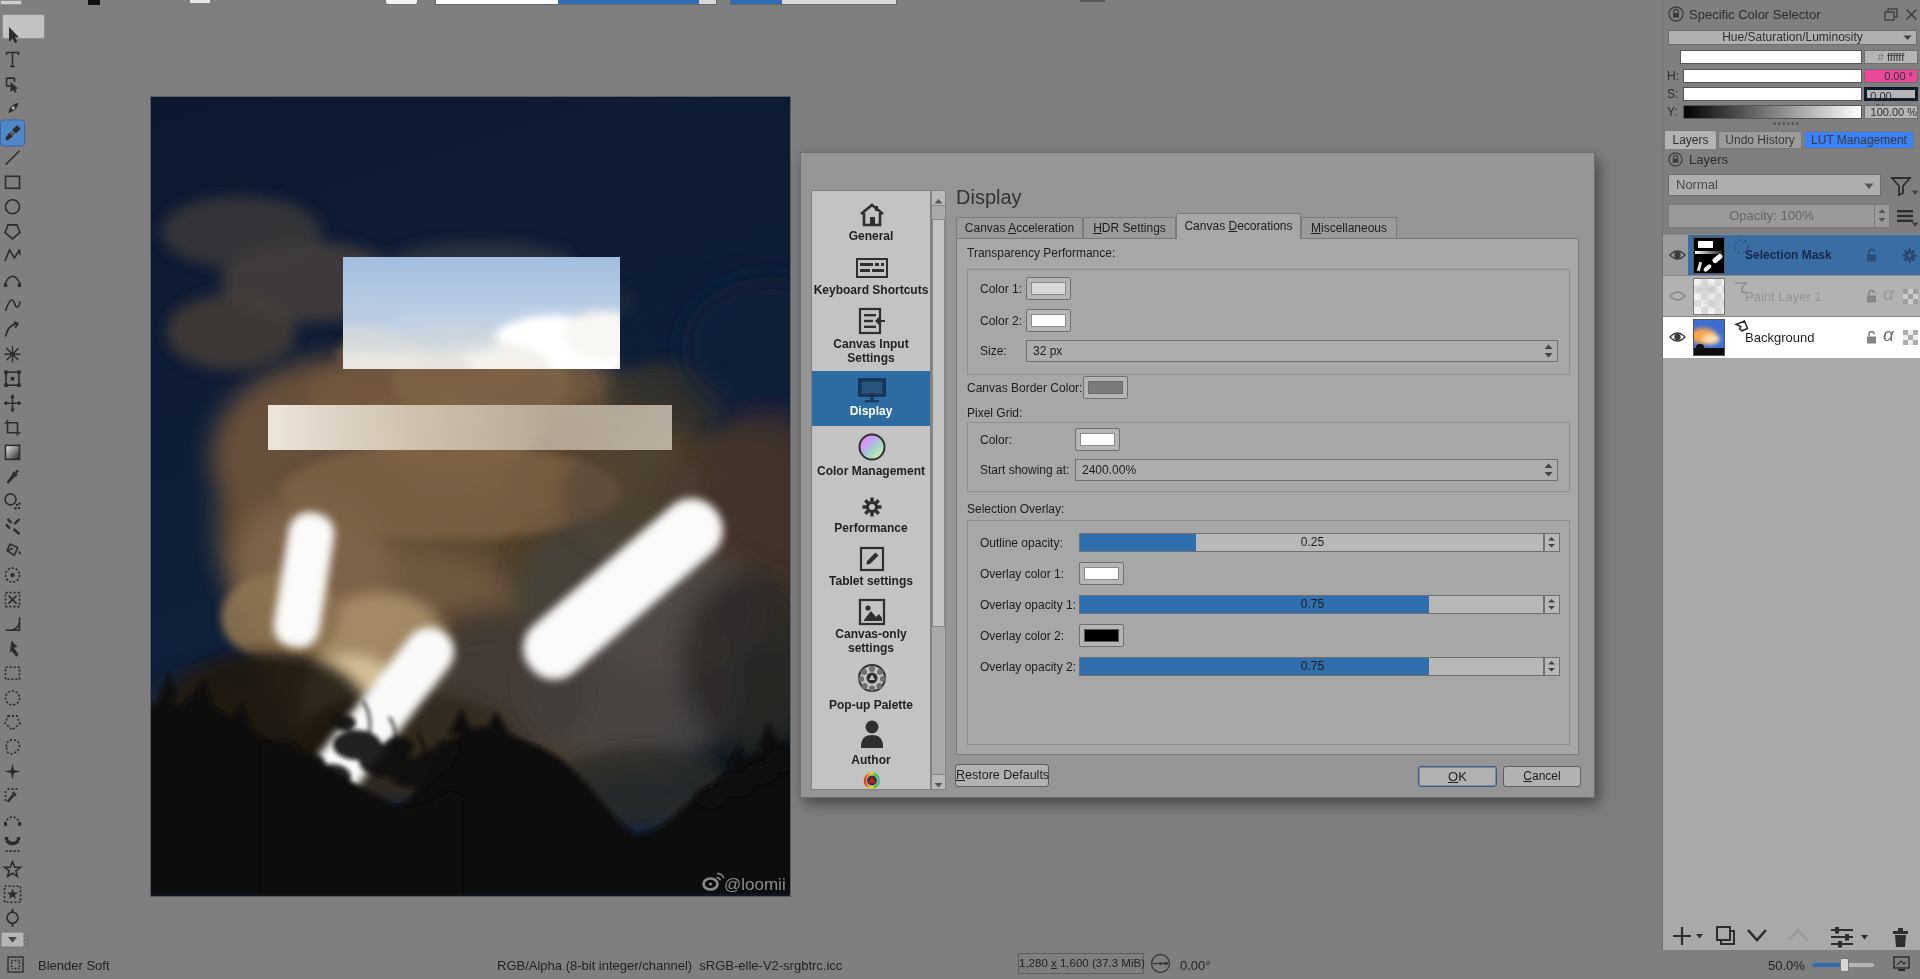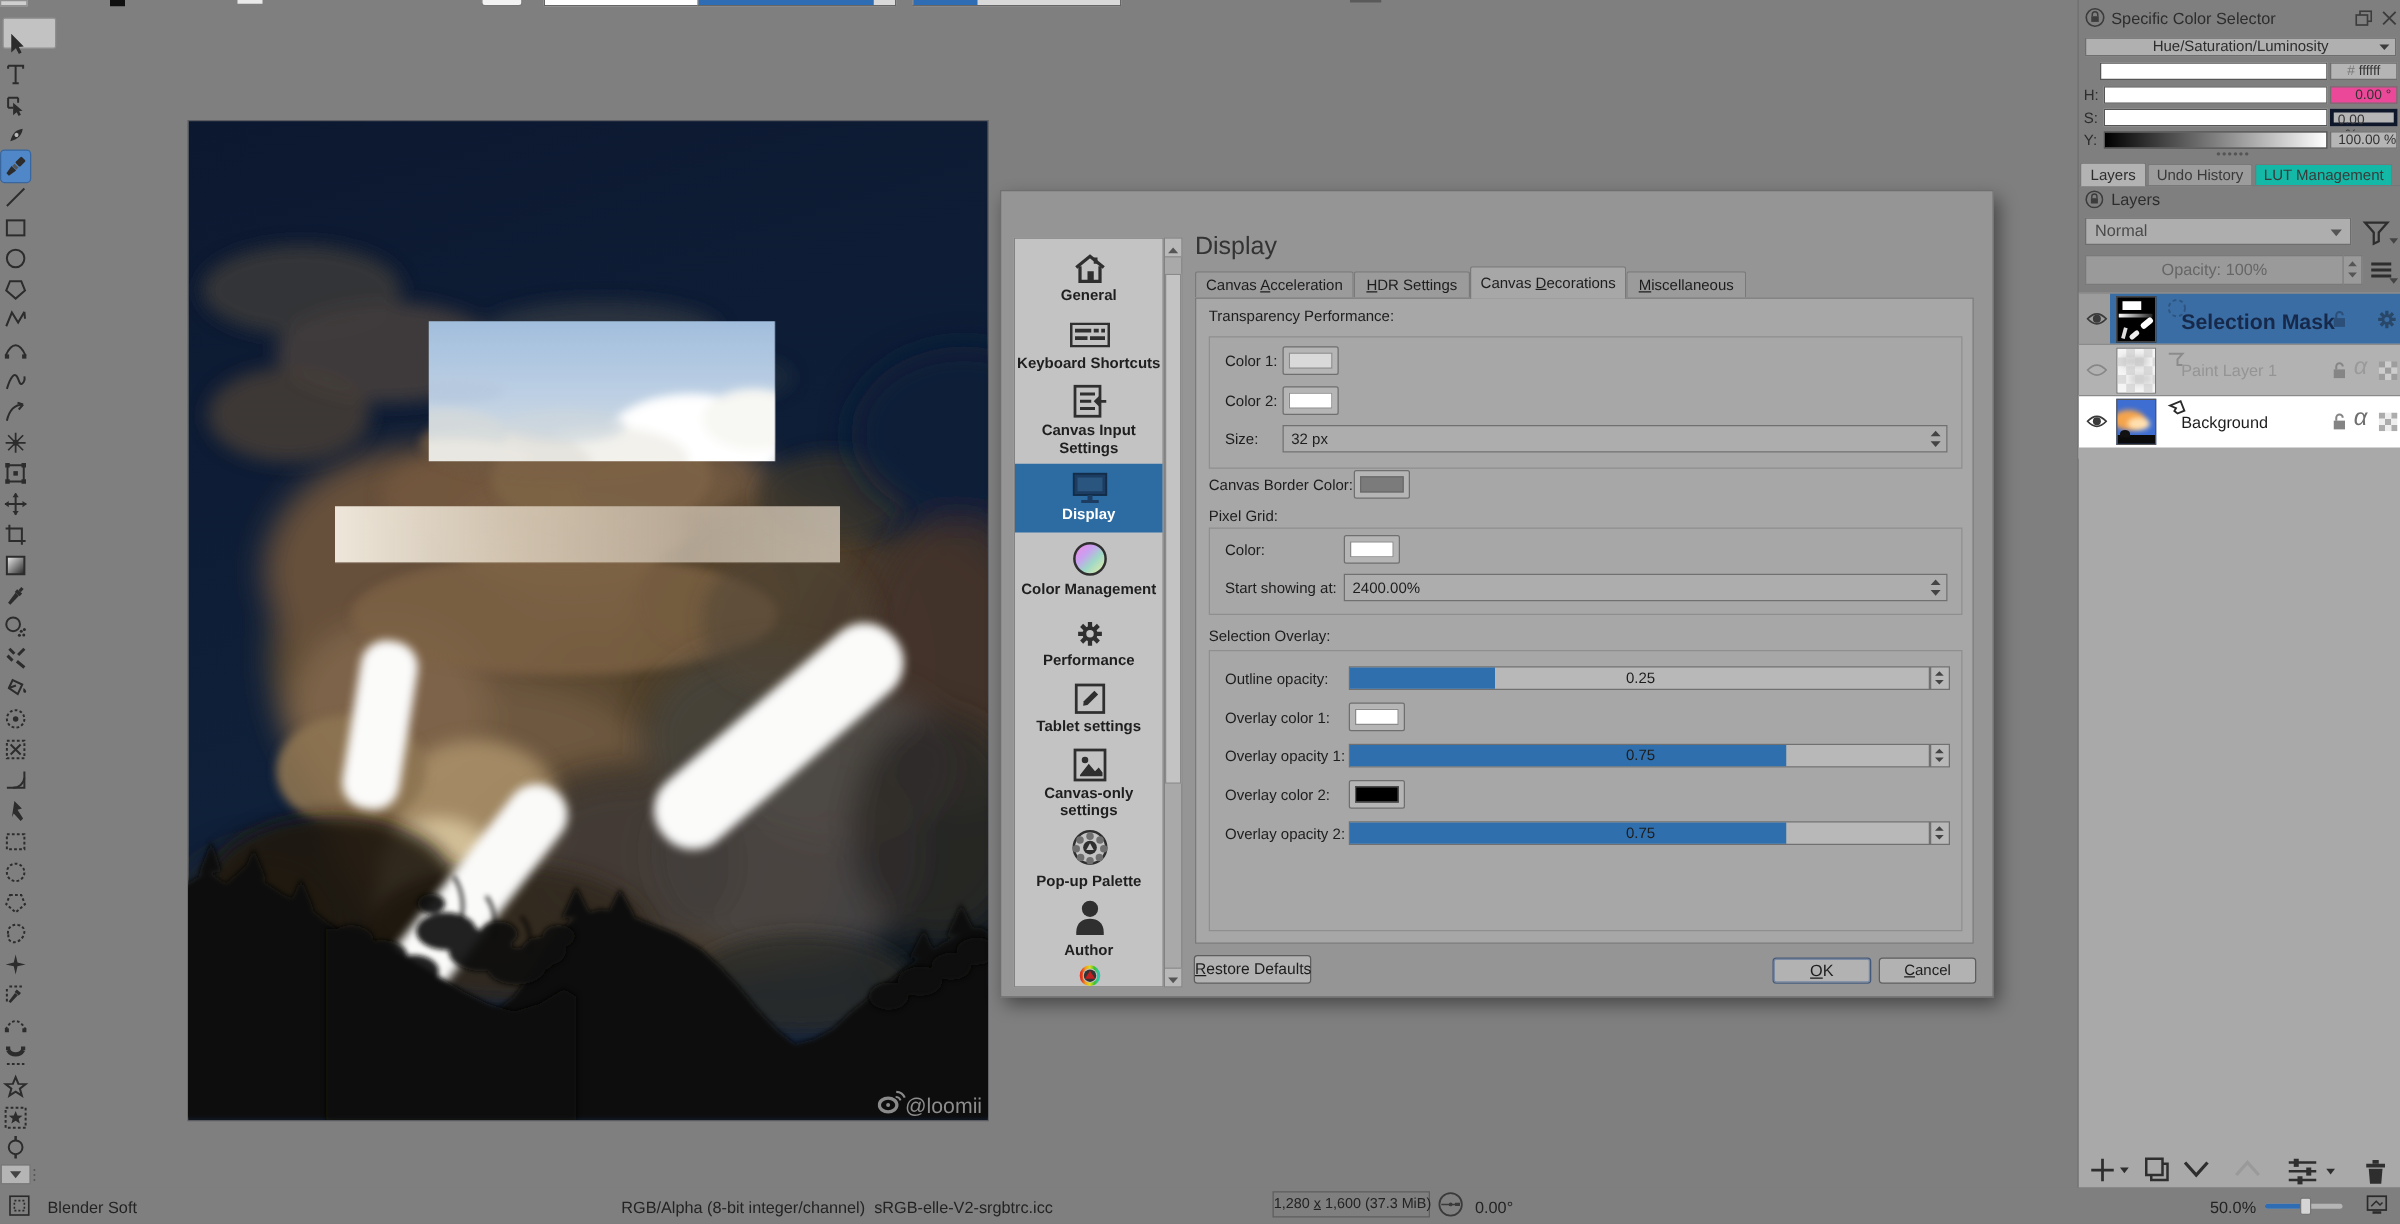--- a/index.html
+++ b/index.html
@@ -619,21 +619,21 @@
   <div class="abs" style="left:4px;top:87px;font-size:12px;color:#2d2d2d;">S:</div>
   <div class="abs" style="left:20px;top:87px;width:179px;height:14px;background:#ffffff;border:1px solid #555;"></div>
   <div class="abs" style="left:201px;top:87px;width:54px;height:14px;background:#b5b5b5;border:3px solid #0f172a;font-size:11px;color:#333;text-align:center;line-height:12px;padding-right:20px;">0.00 %</div>
   <div class="abs" style="left:4px;top:105px;font-size:12px;color:#2d2d2d;">Y:</div>
   <div class="abs" style="left:20px;top:105px;width:179px;height:14px;background:linear-gradient(90deg,#000,#fff);border:1px solid #555;"></div>
   <div class="abs" style="left:201px;top:105px;width:54px;height:14px;background:#b5b5b5;border:1px solid #6e6e6e;font-size:11px;color:#333;text-align:right;line-height:12px;padding-right:0;">100.00 %</div>
   <div class="abs" style="left:110px;top:118px;font-size:10px;color:#555;letter-spacing:1px;">••••••</div>
 
   <div class="abs" style="left:1px;top:130px;width:53px;height:19px;background:#b3b3b3;border:1px solid #787878;border-bottom:none;border-radius:2px 2px 0 0;font-size:12px;color:#2d2d2d;text-align:center;line-height:18px;z-index:2;">Layers</div>
   <div class="abs" style="left:55px;top:131px;width:84px;height:18px;background:#9c9c9c;border:1px solid #787878;border-bottom:none;border-radius:2px 2px 0 0;font-size:12px;color:#3a3a3a;text-align:center;line-height:17px;">Undo History</div>
-  <div class="abs" style="left:141px;top:131px;width:110px;height:18px;background:#14b8a6;border:1px solid #787878;border-bottom:none;border-radius:2px 2px 0 0;font-size:12px;color:#3a3a3a;text-align:center;line-height:17px;">LUT Management</div>
+  <div class="abs" style="left:141px;top:131px;width:110px;height:18px;background:#3b82f6;border:1px solid #787878;border-bottom:none;border-radius:2px 2px 0 0;font-size:12px;color:#3a3a3a;text-align:center;line-height:17px;">LUT Management</div>
   <div class="abs" style="left:0;top:148px;width:258px;height:1px;background:#787878;"></div>
 
   <svg class="abs" style="left:5px;top:152px;" width="15" height="15" viewBox="0 0 16 16">
         <circle cx="8" cy="8" r="7" fill="none" stroke="#3c3c3c" stroke-width="1.3"></circle>
         <rect x="5" y="7" width="6" height="4.5" fill="#3c3c3c"></rect>
         <path d="M5.8 7 V5.6 a2.2 2.2 0 0 1 4.4 0 V7" fill="none" stroke="#3c3c3c" stroke-width="1.2"></path>
       </svg>
   <div class="abs" style="left:26px;top:152px;font-size:13px;color:#2d2d2d;">Layers</div>
 
   <div class="abs" style="left:5px;top:174px;width:213px;height:22px;background:#aeaeae;border:1px solid #6e6e6e;font-size:13px;color:#4a4a4a;line-height:20px;padding-left:7px;">Normal<svg class="abs" style="right:6px;top:8px;" width="10" height="7" viewBox="0 0 10 7">
@@ -669,21 +669,21 @@
     <div class="abs" style="left:30px;top:2px;width:32px;height:37px;background:#000;border:1px solid #555;overflow:hidden;">
       <div class="abs" style="left:4px;top:3px;width:15px;height:7px;background:#fff;"></div>
       <div class="abs" style="left:1px;top:13px;width:27px;height:3px;background:linear-gradient(90deg,#fff,#222);"></div>
       <div class="abs" style="left:4px;top:24px;width:3px;height:9px;background:#ddd;transform:rotate(15deg);"></div>
       <div class="abs" style="left:9px;top:28px;width:9px;height:4px;background:#eee;transform:rotate(-40deg);border-radius:2px;"></div>
       <div class="abs" style="left:18px;top:18px;width:11px;height:5px;background:#fff;transform:rotate(-40deg);border-radius:2px;"></div>
     </div>
     <svg class="abs" style="left:70px;top:3px;opacity:0.35;" width="17" height="17" viewBox="0 0 17 17">
           <circle cx="8.5" cy="8.5" r="6.5" fill="none" stroke="#1a2b45" stroke-width="1.6" stroke-dasharray="3 2.4"></circle>
         </svg>
-    <div class="abs" style="left:82px;top:13px;font-size:17px;color:#17294a;font-weight:bold;">Selection Mask</div>
+    <div class="abs" style="left:82px;top:13px;font-size:12px;color:#17294a;font-weight:bold;">Selection Mask</div>
     <svg class="abs" style="left:201px;top:13px;opacity:0.45;" width="15" height="15" viewBox="0 0 15 15">
           <rect x="3" y="6.5" width="9" height="7" fill="#1a2b45"></rect>
           <path d="M5 6.5 V4.2 a2.6 2.6 0 0 1 5.2 0" fill="none" stroke="#1a2b45" stroke-width="1.6"></path>
         </svg>
     <svg class="abs" style="left:238px;top:12px;opacity:0.85;" width="17" height="17" viewBox="0 0 17 17">
           <g fill="#27415f">
             <circle cx="8.5" cy="8.5" r="4.2"></circle>
             <g stroke="#27415f" stroke-width="2.6">
               <path d="M8.5 1.5 V15.5 M1.5 8.5 H15.5 M3.6 3.6 L13.4 13.4 M13.4 3.6 L3.6 13.4"></path>
             </g>

